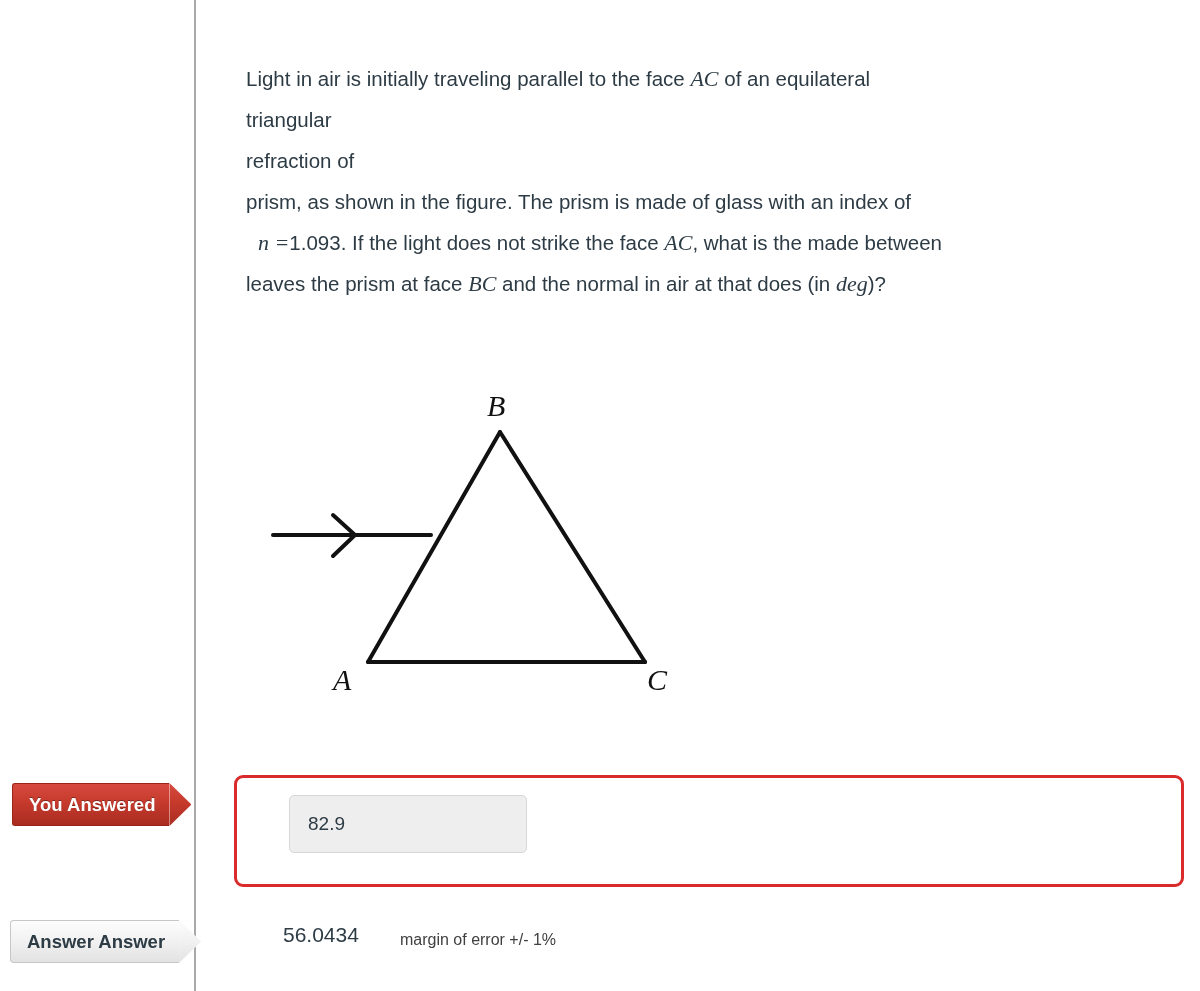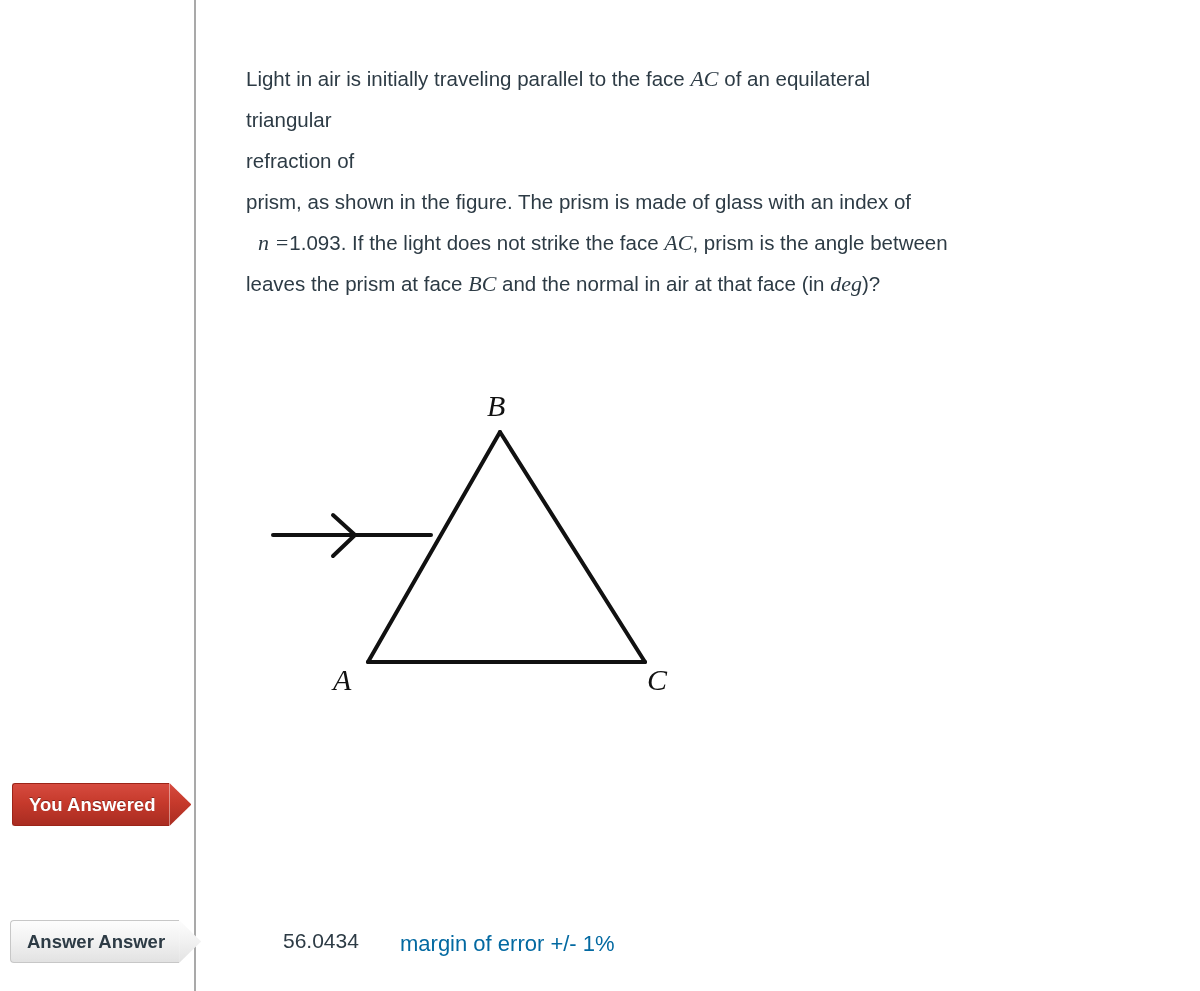--- a/index.html
+++ b/index.html
@@ -154,30 +154,30 @@
   .correct-row {
     position: absolute;
     left: 0;
     top: 920px;
     width: 1200px;
     height: 50px;
   }
   .correct-value {
     position: absolute;
     left: 283px;
-    top: 9px;
+    top: 3px;
     font-size: 21px;
     color: #2D3B45;
   }
   .margin-error {
     position: absolute;
     left: 400px;
     top: 11px;
-    font-size: 22px;
-    color: #0369a1;
+    font-size: 16px;
+    color: #404040;
   }
 </style>
 </head>
 <body>
 
 <div class="divider"></div>
 
 <div class="question-body">
 
   <div class="qline">
@@ -190,26 +190,26 @@
 
   <div class="qline">
     <span>refraction of</span>
   </div>
 
   <div class="qline">
     <span>prism, as shown in the figure. The prism is made of glass with an index of</span>
   </div>
 
   <div class="qline indent-n">
-    <span class="mathit">n =</span><span>1.093.  If the light does not strike the face </span><span class="mathit">AC</span><span>, prism is the angle between</span>
-  </div>
-
-
-  <div class="qline">
-    <span>leaves the prism at face </span><span class="mathit">BC</span><span> and the normal in air at that face  (in </span><span class="mathit">deg</span><span>)?</span>
+    <span class="mathit">n =</span><span>1.093.  If the light does not strike the face </span><span class="mathit">AC</span><span>, what is the made between</span>
+  </div>
+
+
+  <div class="qline">
+    <span>leaves the prism at face </span><span class="mathit">BC</span><span> and the normal in air at that does  (in </span><span class="mathit">deg</span><span>)?</span>
   </div>
 
 </div>
 
 <div class="figure">
   <svg width="450" height="340" viewBox="0 0 450 340">
 
     <g>
       <line x1="113" y1="284" x2="245" y2="54" stroke="#111111" stroke-width="4" stroke-linecap="round"></line>
       <line x1="245" y1="54" x2="390" y2="284" stroke="#111111" stroke-width="4" stroke-linecap="round"></line>
@@ -227,20 +227,23 @@
   </svg>
 </div>
 
 <div class="answer-row">
 
   <div class="badge badge-answered">
     <div class="badge-body">You Answered</div>
     <div class="badge-tip"></div>
   </div>
 
+  <div class="answer-panel">
+    <div class="answer-input">82.9</div>
+  </div>
 
 </div>
 
 <div class="correct-row">
 
   <div class="badge badge-correct">
     <div class="badge-body">Answer Answer</div>
     <div class="badge-tip"></div>
   </div>
 

